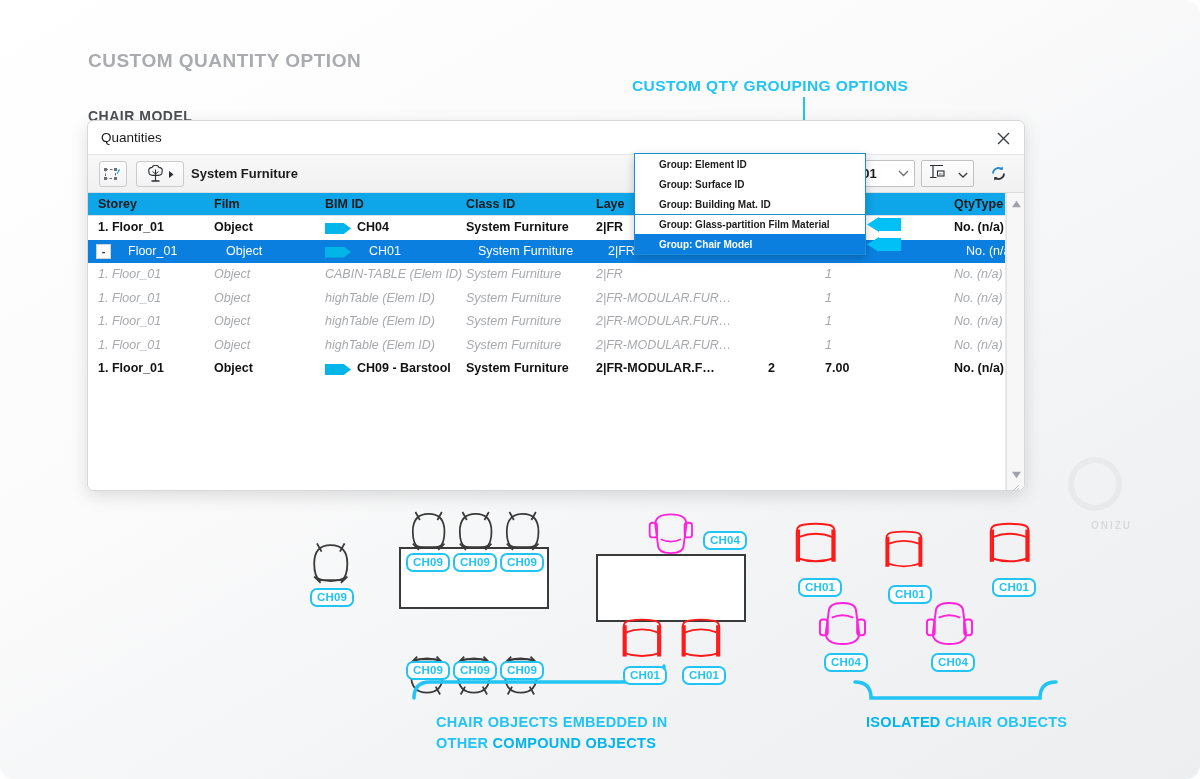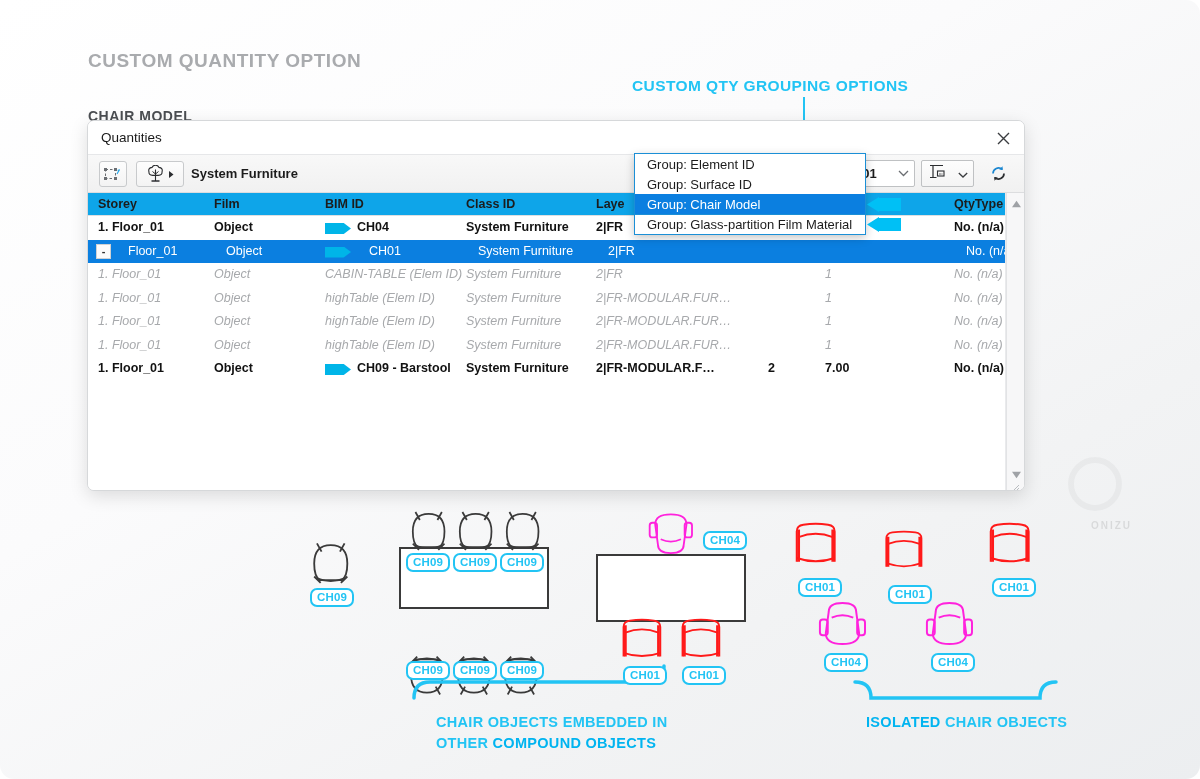--- a/index.html
+++ b/index.html
@@ -200,23 +200,23 @@
     position: absolute;
     left: 546px; top: 32px;
     width: 232px;
     background: #ffffff;
     border: 1px solid #1b8fd6;
     z-index: 50;
     box-shadow: 0 3px 9px rgba(0,0,0,0.22);
   }
   .dd-item {
     height: 20px;
-    padding: 0 12px;
+    padding: 0 24px;
     display: flex; align-items: center;
-    font-size: 13px; font-weight: normal;
+    font-size: 10px; font-weight: bold;
     color: #1c1c1c;
     white-space: nowrap;
     cursor: pointer;
     position: relative;
   }
   .dd-item.selected { background: #0b7fe0; color: #ffffff; }
   .dd-item.boxed {
     border: 1px solid #1b8fd6;
     margin: 0 -1px -1px -1px;
     height: 21px;
@@ -555,28 +555,31 @@
     </div>
   </div>
 
   <div id="group-dropdown">
       <div class="dd-item">
         <span>Group: Element ID</span>
       </div>
       <div class="dd-item">
         <span>Group: Surface ID</span>
       </div>
-      <div class="dd-item selected">
-        <span>Group: Chair Model</span>
+      <div class="dd-item">
+        <span>Group: Building Mat. ID</span>
+      </div>
+      <div class="dd-item boxed">
+        <span>Group: Glass-partition Film Material</span>
         <span class="dd-pointer"><svg width="34" height="15" viewBox="0 0 34 15">
             <path d="M34 1 L34 14 L12 14 L12 15 L0 7.5 L12 0 L12 1 z" fill="#00c0f5"></path>
           </svg></span>
       </div>
-      <div class="dd-item boxed">
-        <span>Group: Glass-partition Film Material</span>
+      <div class="dd-item selected">
+        <span>Group: Chair Model</span>
         <span class="dd-pointer"><svg width="34" height="15" viewBox="0 0 34 15">
             <path d="M34 1 L34 14 L12 14 L12 15 L0 7.5 L12 0 L12 1 z" fill="#00c0f5"></path>
           </svg></span>
       </div>
     </div>
 </div>
 
 <svg id="drawing-svg" style="position:absolute;left:0;top:0;width:1200px;height:779px;pointer-events:none;">
   <defs>
     <g id="chair-round">

